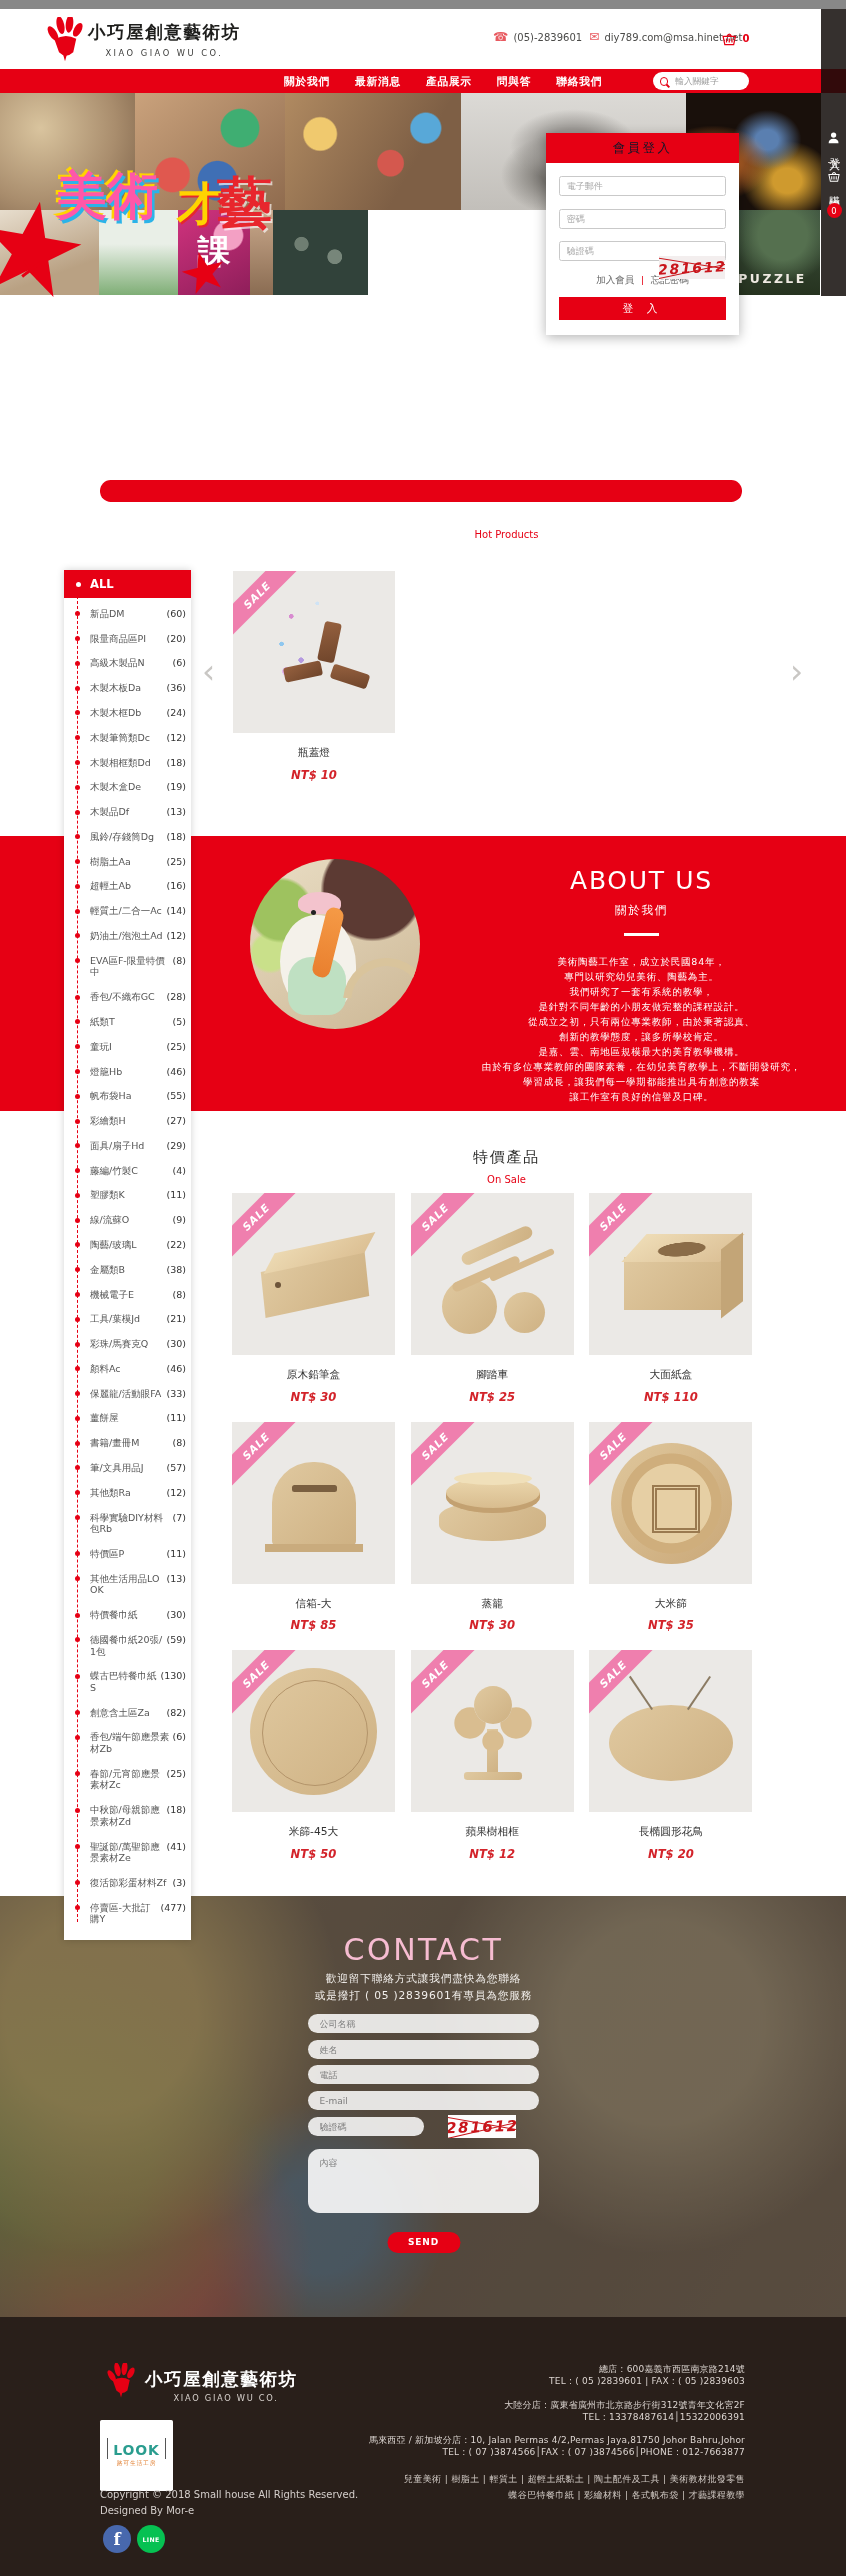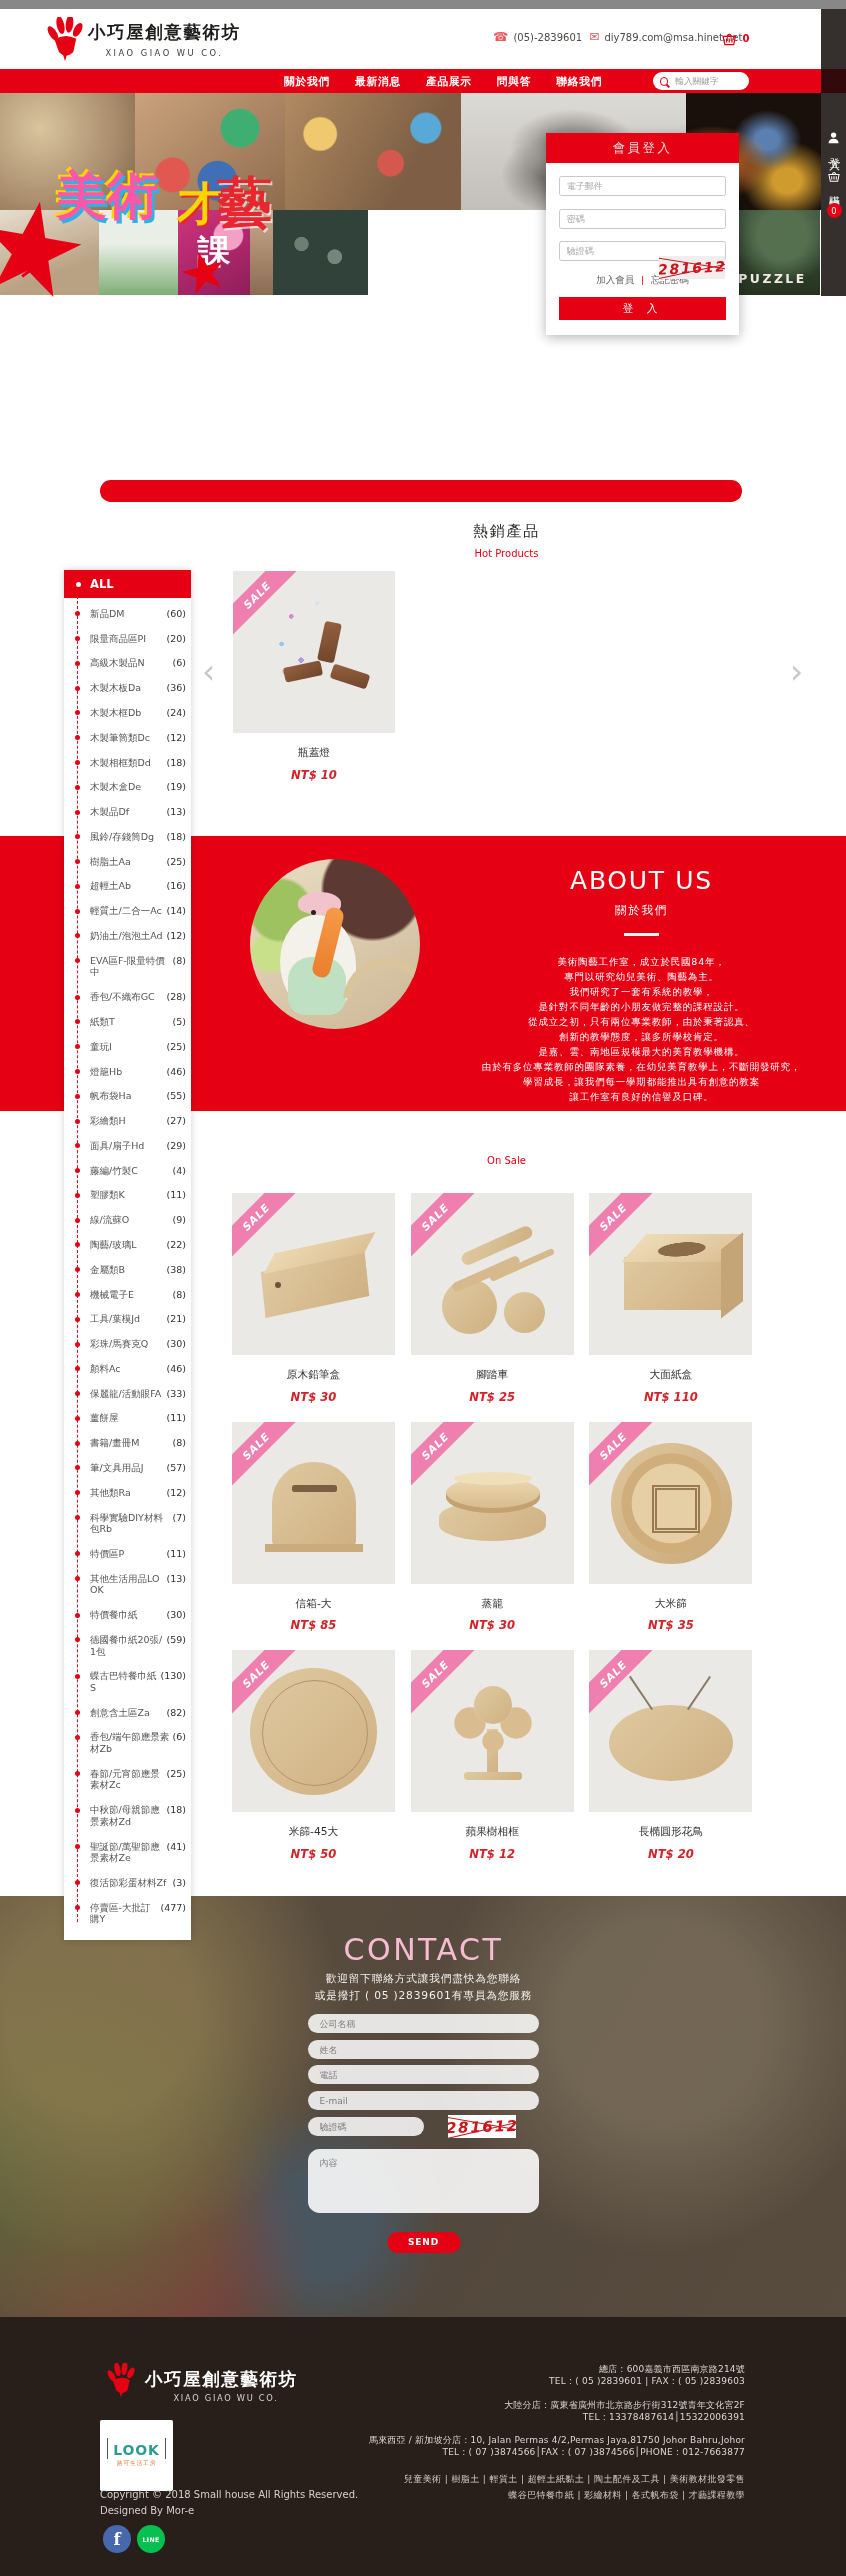--- a/index.html
+++ b/index.html
@@ -52,21 +52,21 @@
 
   
   .rail{position:absolute;left:821px;top:0;width:26px;height:287px;background:rgba(18,12,9,.85);z-index:40;display:flex;flex-direction:column;align-items:center;}
   .rail .person{margin-top:122px;}
   .vtext{writing-mode:vertical-rl;color:#fff;font-size:10.7px;letter-spacing:2.5px;margin-top:5px;}
   .rail-div{width:11.6px;height:0.8px;background:#cfc8c2;margin:8.3px 0 6.6px;}
   .rail-badge{width:15px;height:15px;border-radius:50%;background:#e60014;color:#fff;font-size:8.3px;display:flex;align-items:center;justify-content:center;margin-top:8.3px;}
 
   
   .login{position:absolute;left:546px;top:124px;width:193px;z-index:30;box-shadow:0 2.5px 11.6px rgba(0,0,0,.3);background:#fff;}
-  .login-hd{height:30px;background:#e60014;color:#e5e5e5;font-size:12.4px;letter-spacing:2.5px;display:flex;align-items:center;justify-content:center;}
+  .login-hd{height:30px;background:#e60014;color:#0f172a;font-size:12.4px;letter-spacing:2.5px;display:flex;align-items:center;justify-content:center;}
   .login-bd{padding:13.2px 13.2px 15px;position:relative;}
   .login-bd input{display:block;width:100%;box-sizing:border-box;height:20px;border:0.8px solid #c9c9c9;border-radius:2.5px;margin-bottom:12.4px;font-size:9px;padding:0 6.6px;color:#444;font-family:Liberation Sans, sans-serif;}
   .login-bd input::placeholder{color:#aaa;}
   .captcha{position:absolute;right:14px;top:93px;width:66px;height:23px;background:#f3eeee;display:flex;align-items:center;justify-content:center;overflow:hidden;}
   .captcha span{font-size:14px;font-weight:bold;font-style:italic;color:#c9151b;letter-spacing:1.7px;transform:rotate(-3deg);}
   .captcha:before,.captcha:after{content:"";position:absolute;left:-5px;right:-5px;height:1.2px;background:#c9151b;}
   .captcha:before{top:7.4px;transform:rotate(9deg);}
   .captcha:after{bottom:6.6px;transform:rotate(-12deg);}
   .login-links{text-align:center;font-size:9.5px;color:#666;margin:13.2px 0 10px;}
   .login-links .sep{color:#e60014;padding:0 6.6px;}
@@ -309,21 +309,20 @@
       <div class="login-links">
         <span>加入會員</span><span class="sep">|</span><span>忘記密碼</span>
       </div>
       <button class="btn-login">登 入</button>
     </div>
   </div>
 
   <div class="red-band"></div>
 
   <div class="sec-title" style="top:513px;">
-    <div class="t">熱銷產品</div>
     <div class="s">Hot Products</div>
   </div>
 
   <div class="sidebar">
     <div class="all-hd">
       <span class="dot"></span>
       <span>ALL</span>
     </div>
     <ul class="cat-list">
 
@@ -659,20 +658,21 @@
           <div>創新的教學態度，讓多所學校肯定。</div>
           <div>是嘉、雲、南地區規模最大的美育教學機構。</div>
           <div>由於有多位專業教師的團隊素養，在幼兒美育教學上，不斷開發研究，</div>
           <div>學習成長，讓我們每一學期都能推出具有創意的教案</div>
           <div>讓工作室有良好的信譽及口碑。</div>
         </div>
     </div>
   </div>
 
   <div class="sec-title" style="top:1139px;">
+    <div class="t">特價產品</div>
     <div class="s">On Sale</div>
   </div>
 
   <div class="grid">
 
       <div class="pcard">
         <div class="pimg">
           <div class="ribbon">SALE</div>
           <div class="shape-stage shape-box">
             <i class="s1"></i>

